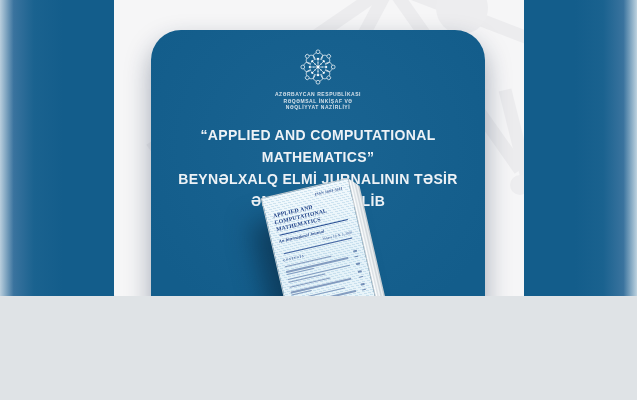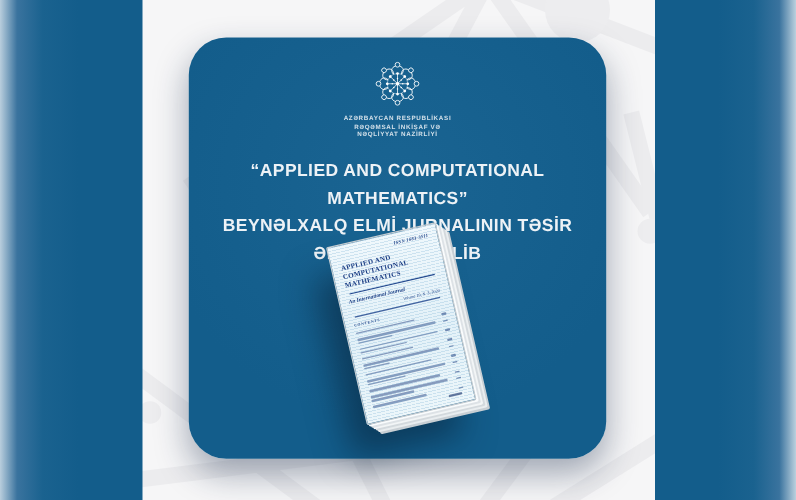--- a/index.html
+++ b/index.html
@@ -1,17 +1,17 @@
 <!DOCTYPE html>
 <html><head>
 <meta charset="utf-8">
 <style>
   html,body{margin:0;padding:0;background:#dfe3e6;}
   .canvas{
-    position:relative; width:637px; height:400px; overflow:hidden;
+    position:relative; width:637px; height:296px; overflow:hidden;
     background:#f6f6f7;
     font-family:"Liberation Sans", sans-serif;
   }
   
   .bg-pattern{position:absolute;inset:0;z-index:0;}
   
   .bar{position:absolute;top:0;bottom:0;z-index:1;}
   .bar-left{left:0;width:114px;
     background:linear-gradient(to right,#b9cedd 0%,#3a739e 12%,#1a628f 30%,#135d8b 55%,#135d8b 100%);}
   .bar-right{right:0;width:113px;

